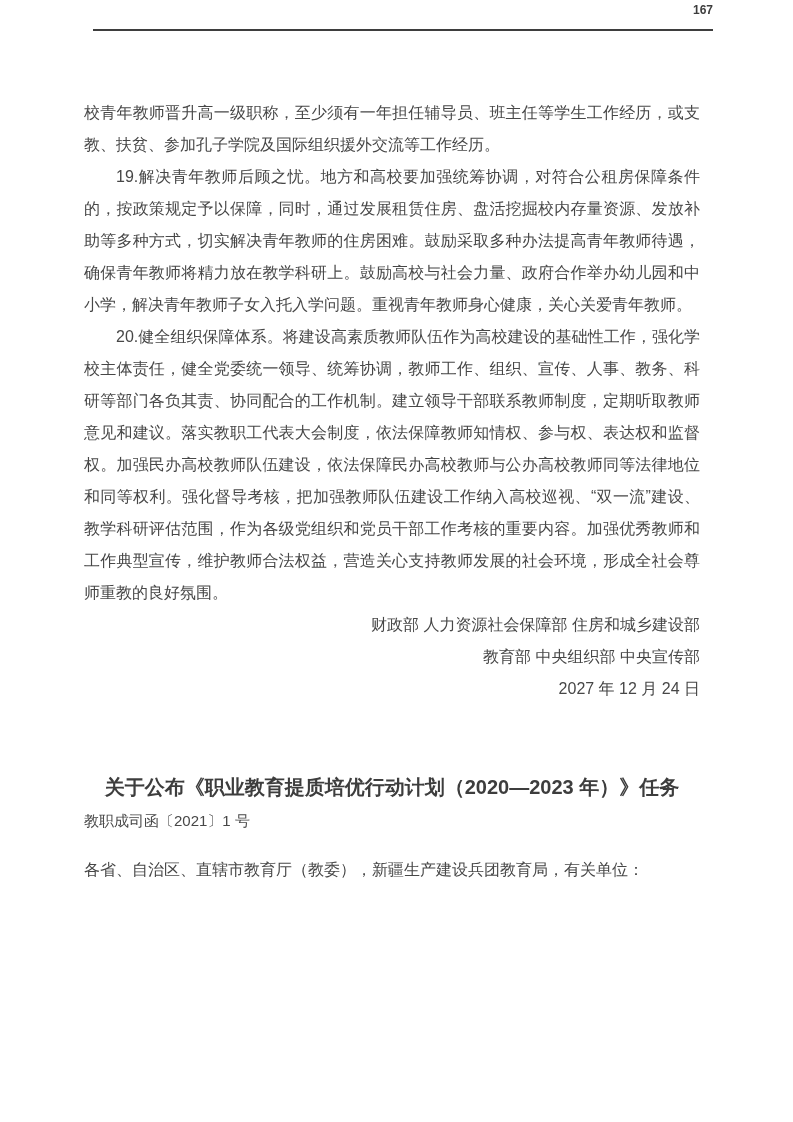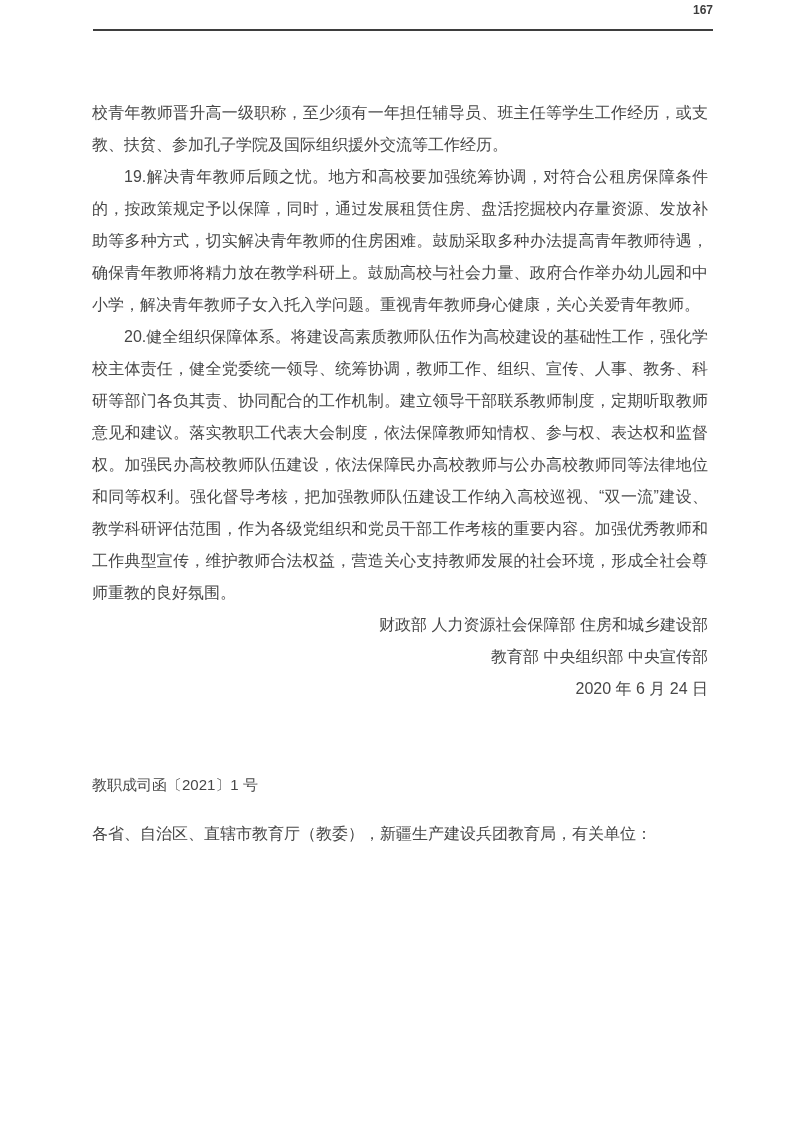--- a/index.html
+++ b/index.html
@@ -25,21 +25,21 @@
     position: absolute;
     top: 29px;
     left: 93px;
     width: 620px;
     height: 2px;
     background: #3e3e3e;
   }
   .content {
     position: absolute;
     top: 97px;
-    left: 92px;
+    left: 84px;
     width: 616px;
     color: #474747;
     font-size: 16px;
     line-height: 32px;
     text-align: justify;
   }
   .para { text-align: justify; }
   .indent { text-indent: 2em; }
   .heading {
     font-weight: bold;
@@ -78,24 +78,25 @@
     <p class="para">校青年教师晋升高一级职称，至少须有一年担任辅导员、班主任等学生工作经历，或支教、扶贫、参加孔子学院及国际组织援外交流等工作经历。</p>
 
     <p class="para indent">19.解决青年教师后顾之忧。地方和高校要加强统筹协调，对符合公租房保障条件的，按政策规定予以保障，同时，通过发展租赁住房、盘活挖掘校内存量资源、发放补助等多种方式，切实解决青年教师的住房困难。鼓励采取多种办法提高青年教师待遇，确保青年教师将精力放在教学科研上。鼓励高校与社会力量、政府合作举办幼儿园和中小学，解决青年教师子女入托入学问题。重视青年教师身心健康，关心关爱青年教师。</p>
 
 
     <p class="para indent">20.健全组织保障体系。将建设高素质教师队伍作为高校建设的基础性工作，强化学校主体责任，健全党委统一领导、统筹协调，教师工作、组织、宣传、人事、教务、科研等部门各负其责、协同配合的工作机制。建立领导干部联系教师制度，定期听取教师意见和建议。落实教职工代表大会制度，依法保障教师知情权、参与权、表达权和监督权。加强民办高校教师队伍建设，依法保障民办高校教师与公办高校教师同等法律地位和同等权利。强化督导考核，把加强教师队伍建设工作纳入高校巡视、“双一流”建设、教学科研评估范围，作为各级党组织和党员干部工作考核的重要内容。加强优秀教师和工作典型宣传，维护教师合法权益，营造关心支持教师发展的社会环境，形成全社会尊师重教的良好氛围。</p>
 
     <div class="signature">
       <div>财政部 人力资源社会保障部 住房和城乡建设部</div>
       <div>教育部 中央组织部 中央宣传部</div>
-      <div>2020 年 6 月 24 日</div>
+      <div>2027 年 12 月 24 日</div>
     </div>
 
     <h1 class="notice-title">
+      <span class="title-line">关于公布《职业教育提质培优行动计划（2020—2023 年）》任务</span>
     </h1>
 
     <div class="kicker">教职成司函〔2021〕1 号</div>
 
     <p class="para salutation">各省、自治区、直辖市教育厅（教委），新疆生产建设兵团教育局，有关单位：</p>
 
   </div>
 </div>
 
 </body></html>

